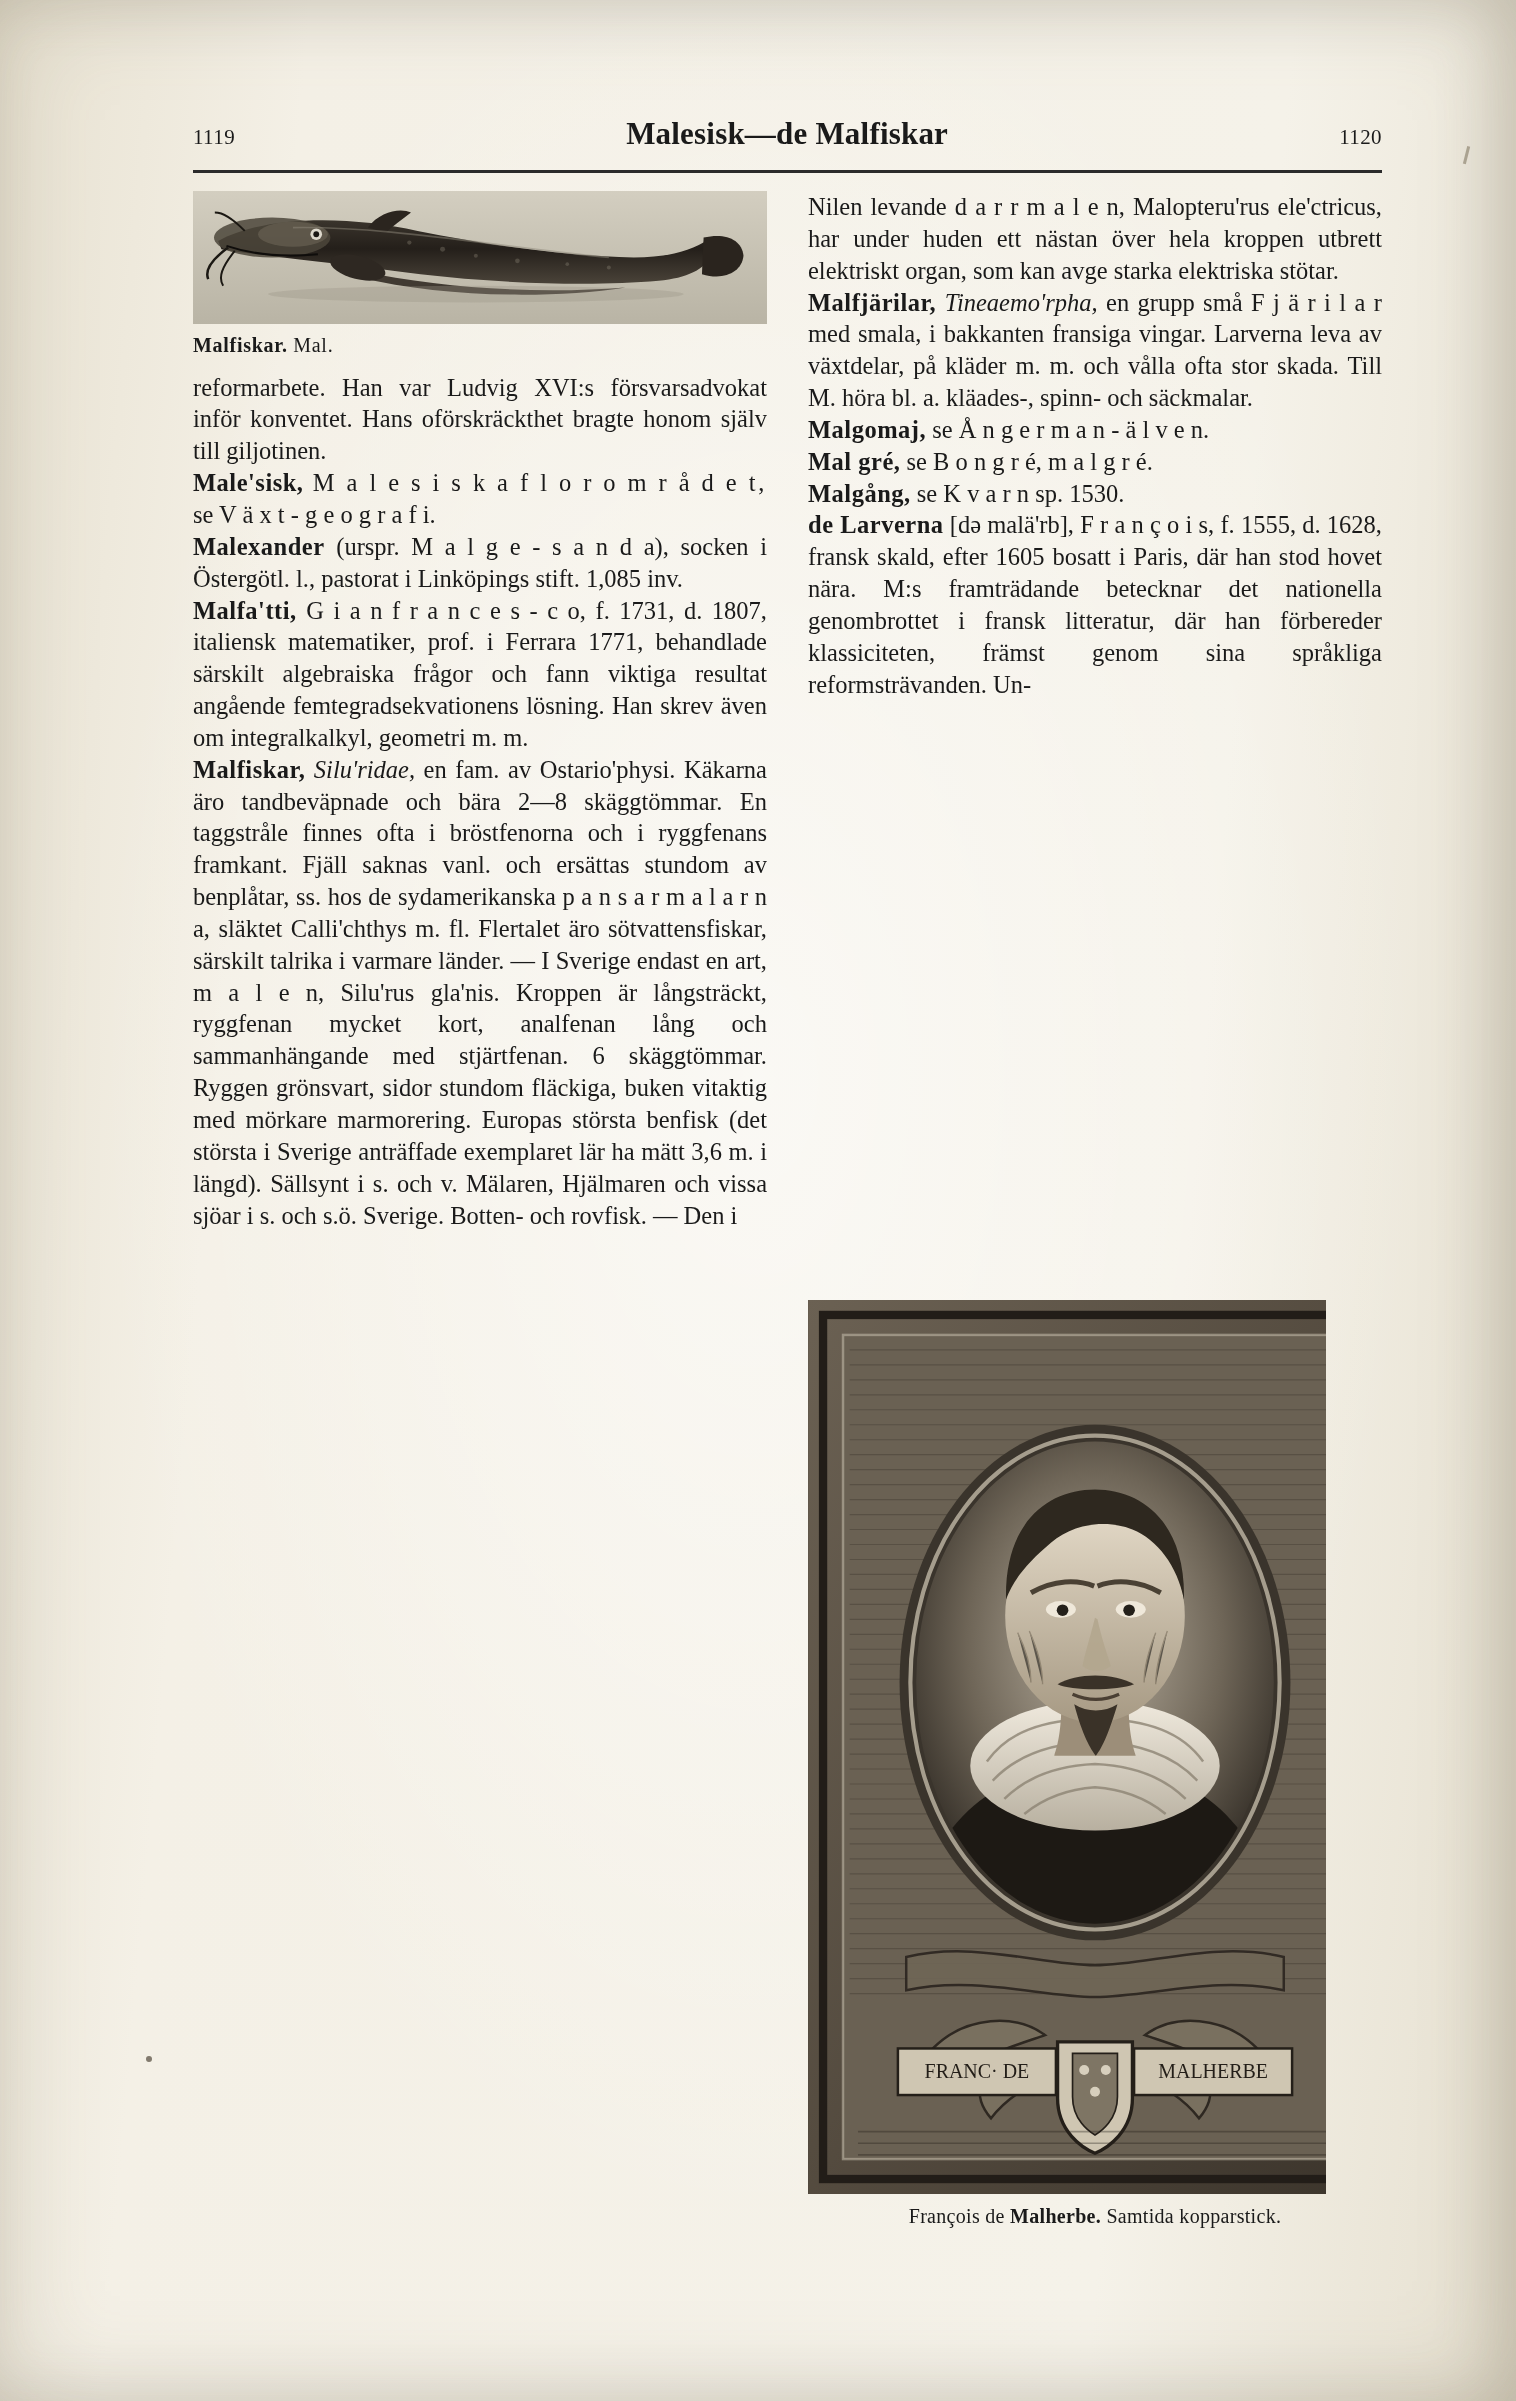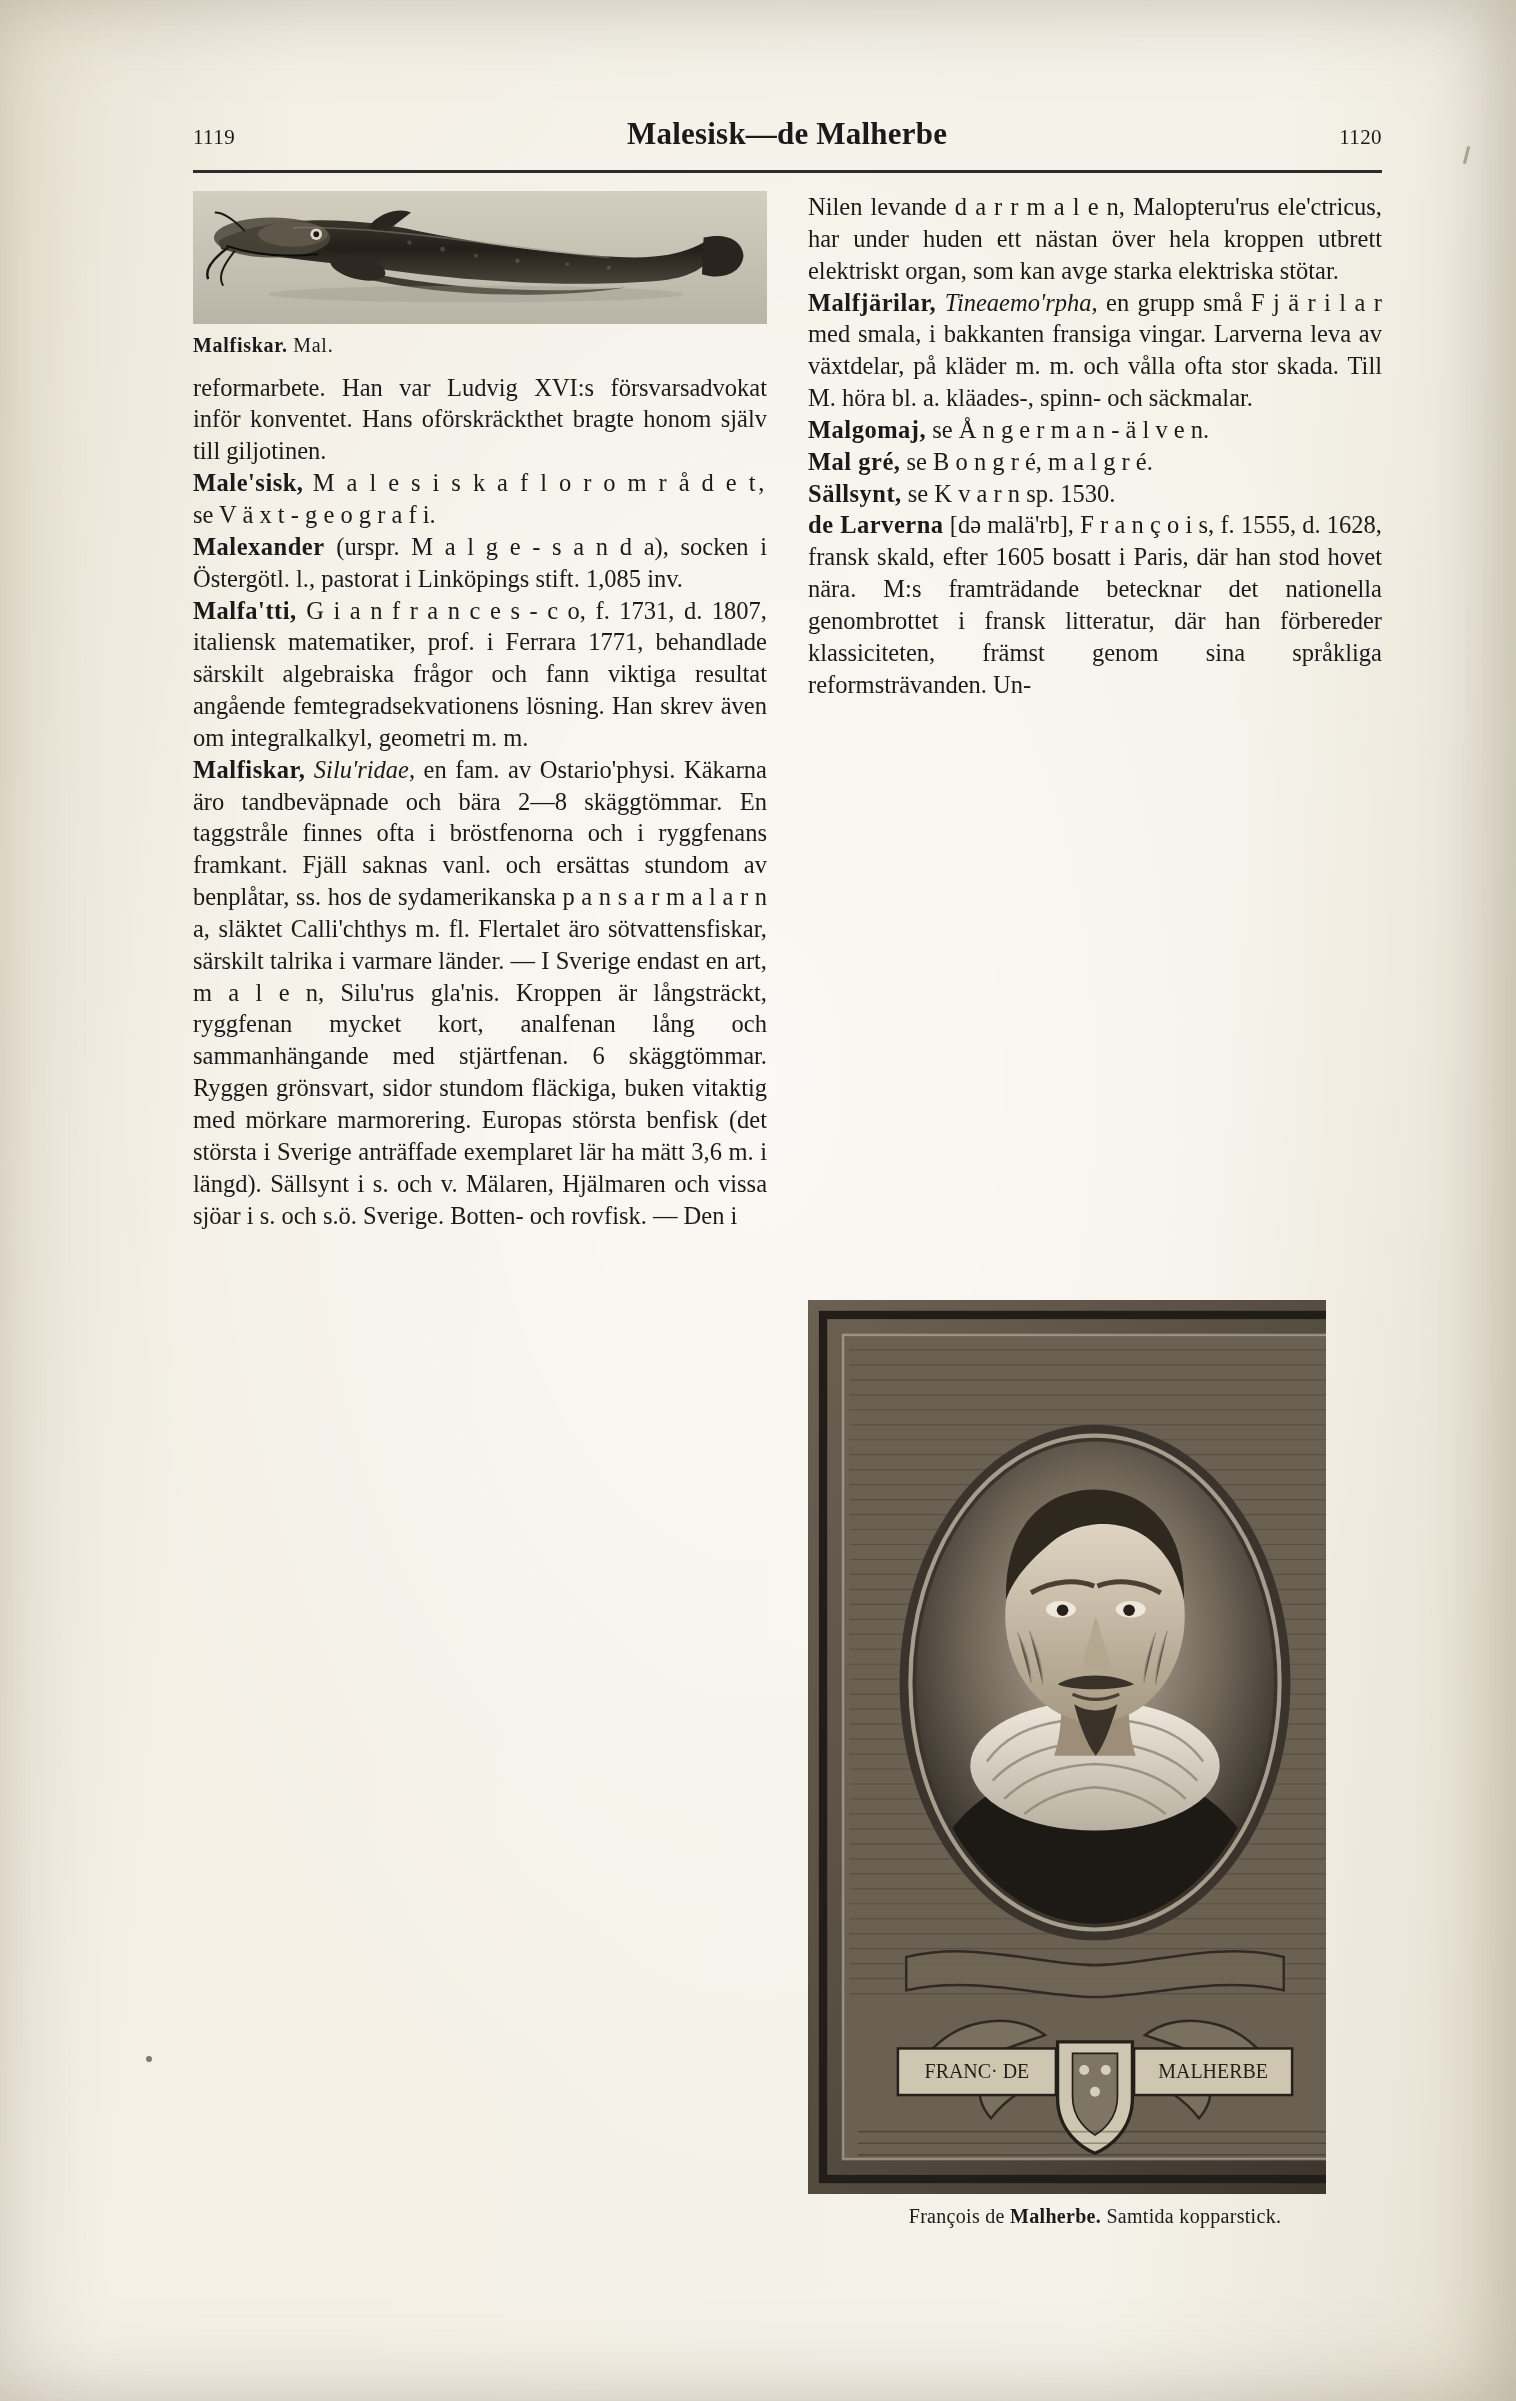--- a/index.html
+++ b/index.html
@@ -150,21 +150,21 @@
 </head>
 <body>
 
 <div class="page">
   <div class="paper-tone"></div>
 
   <div class="content">
 
     <div class="header">
       <div class="folio">1119</div>
-      <div class="header-title">Malesisk—de Malherbe</div>
+      <div class="header-title">Malesisk—de Malfiskar</div>
       <div class="folio">1120</div>
     </div>
     <div class="rule"></div>
 
     <div class="col col-left">
 
       <div style="position:relative;width:574px;">
         <div class="fish-box">
           <svg width="574" height="133" viewBox="0 0 690 160">
             <defs>
@@ -255,21 +255,21 @@
 
       <p class="hang">
         <span class="hw">Malgomaj,</span><span> se  Å n g e r m a n - ä l v e n.</span>
       </p>
 
       <p class="hang">
         <span class="hw">Mal gré,</span><span> se  B o n  g r é,  m a l  g r é.</span>
       </p>
 
       <p class="hang">
-        <span class="hw">Sällsynt,</span><span> se K v a r n sp. 1530.</span>
+        <span class="hw">Malgång,</span><span> se K v a r n sp. 1530.</span>
       </p>
 
       <p class="hang">
         <span class="hw">de Larverna</span><span> [də malä'rb], F r a n ç o i s, f. 1555, d. 1628, fransk skald, efter 1605 bosatt i Paris, där han stod hovet nära. M:s framträdande betecknar det nationella genombrottet i fransk litteratur, där han förbereder klassiciteten, främst genom sina språkliga reformsträvanden. Un-</span>
       </p>
     </div>
 
     <div class="portrait-fig">
       <div class="portrait-frame">
         <svg width="574" height="894" viewBox="0 0 690 1075">

